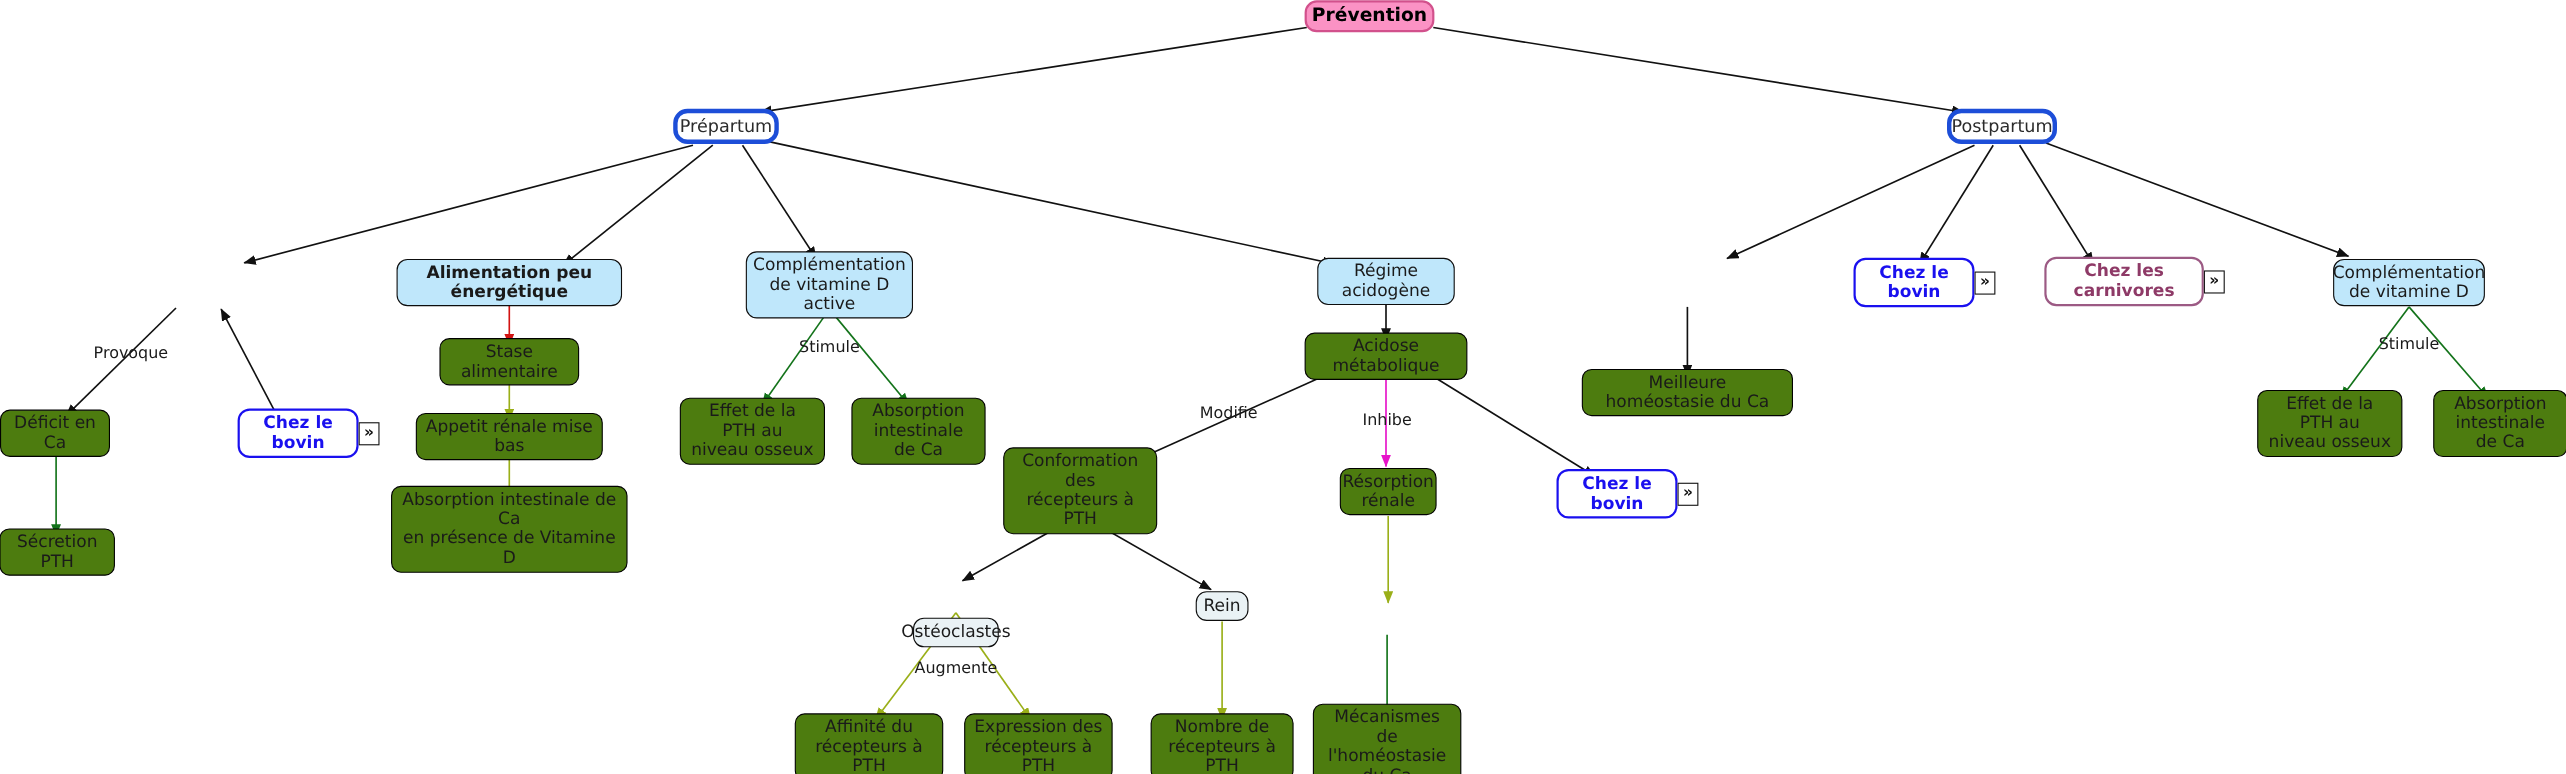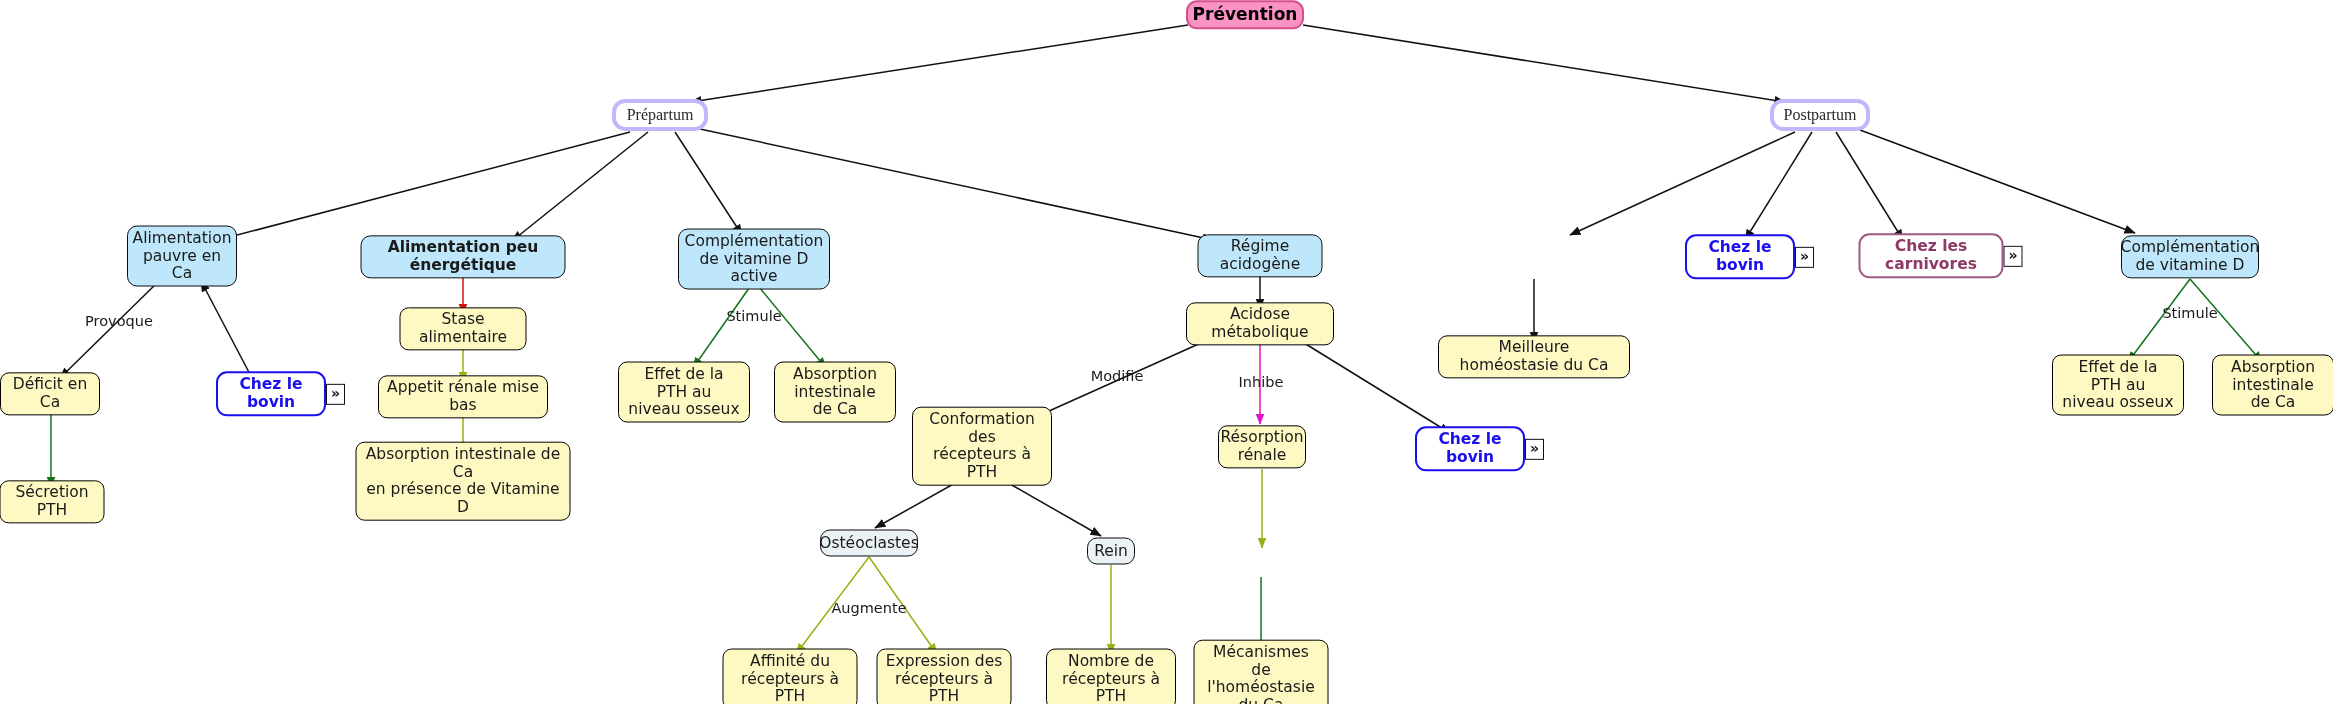--- a/index.html
+++ b/index.html
@@ -27,43 +27,42 @@
   }
   .node {
     position: absolute;
     box-sizing: border-box;
     display: flex;
     align-items: center;
     justify-content: center;
     text-align: center;
     border-radius: 9px;
     border: 1.3px solid #000000;
-    background: #fef9c3;
+    background: #4d7c0f;
     color: #1a1a1a;
     font-size: 15.5px;
     line-height: 1.14;
     padding: 3px 8px;
     white-space: pre-line;
     transform: translate(-50%, -50%);
   }
   .node.root {
     background: #fb92c4;
     border: 2px solid #d2518c;
     border-radius: 11px;
     font-weight: bold;
     font-size: 17px;
     color: #000;
   }
   .node.stage {
     background: #ffffff;
-    border: 4px solid #c4b5fd;
+    border: 4px solid #1d4ed8;
     border-radius: 13px;
     font-size: 16px;
     color: #2b2b2b;
-    font-family: Liberation Serif, serif;
   }
   .node.blue {
     background: #bfe7fb;
     border: 1.4px solid #0d0d0d;
     border-radius: 10px;
   }
   .node.palegray {
     background: #eaf2f5;
     border: 1.4px solid #0d0d0d;
     border-radius: 10px;
@@ -162,22 +161,20 @@
         <line x1="1111" y1="565" x2="1111" y2="654" stroke="#9aaf18" stroke-width="1.5" marker-end="url(#ah3)"></line>
         <line x1="1261" y1="577" x2="1261" y2="654" stroke="#13731a" stroke-width="1.5" marker-end="url(#ah1)"></line>
         <line x1="1534" y1="279" x2="1534" y2="342" stroke="#111111" stroke-width="1.5" marker-end="url(#ah0)"></line>
         <line x1="2190" y1="279" x2="2128" y2="362" stroke="#13731a" stroke-width="1.5" marker-end="url(#ah1)"></line>
         <line x1="2190" y1="279" x2="2262" y2="362" stroke="#13731a" stroke-width="1.5" marker-end="url(#ah1)"></line>
       </g>
     </svg>
 <div class="node root" style="left: 1245px; top: 15px; width: 118px; min-height: 26px;"><span>Prévention</span></div>
     <div class="node stage" style="left: 660px; top: 115px; width: 96px; min-height: 32px;"><span>Prépartum</span></div>
     <div class="node stage" style="left: 1820px; top: 115px; width: 100px; min-height: 32px;"><span>Postpartum</span></div>
-    <div class="node blue" style="left: 182px; top: 256px; width: 110px; min-height: 42px;"><span>Alimentation
-pauvre en Ca</span></div>
     <div class="node blue" style="left: 463px; top: 257px; width: 205px; min-height: 26px; font-weight: bold;"><span>Alimentation peu énergétique</span></div>
     <div class="node blue" style="left: 754px; top: 259px; width: 152px; min-height: 42px;"><span>Complémentation
 de vitamine D active</span></div>
     <div class="node blue" style="left: 1260px; top: 256px; width: 125px; min-height: 26px;"><span>Régime acidogène</span></div>
     <div class="node link-bovin" style="left: 1740px; top: 257px; width: 110px; min-height: 28px;"><span>Chez le bovin</span><span class="linkicon">»</span></div>
     <div class="node link-carn" style="left: 1931px; top: 256px; width: 145px; min-height: 28px;"><span>Chez les carnivores</span><span class="linkicon">»</span></div>
     <div class="node blue" style="left: 2190px; top: 257px; width: 138px; min-height: 42px;"><span>Complémentation
 de vitamine D</span></div>
     <div class="node " style="left: 50px; top: 394px; width: 100px; min-height: 27px; text-align: center;"><span>Déficit en Ca</span></div>
     <div class="node link-bovin" style="left: 271px; top: 394px; width: 110px; min-height: 28px;"><span>Chez le bovin</span><span class="linkicon">»</span></div>
@@ -189,21 +186,21 @@
     <div class="node " style="left: 684px; top: 392px; width: 132px; min-height: 42px;"><span>Effet de la PTH au
 niveau osseux</span></div>
     <div class="node " style="left: 835px; top: 392px; width: 122px; min-height: 42px;"><span>Absorption
 intestinale de Ca</span></div>
     <div class="node " style="left: 1260px; top: 324px; width: 148px; min-height: 27px;"><span>Acidose métabolique</span></div>
     <div class="node " style="left: 982px; top: 446px; width: 140px; min-height: 42px;"><span>Conformation des
 récepteurs à PTH</span></div>
     <div class="node " style="left: 1262px; top: 447px; width: 88px; min-height: 42px;"><span>Résorption
 rénale</span></div>
     <div class="node link-bovin" style="left: 1470px; top: 449px; width: 110px; min-height: 28px;"><span>Chez le bovin</span><span class="linkicon">»</span></div>
-    <div class="node palegray" style="left: 869px; top: 543px; width: 98px; min-height: 27px;"><span>Ostéoclastes</span></div>
+    <div class="node palegray" style="left: 869px; top: 575px; width: 78px; min-height: 27px;"><span>Ostéoclastes</span></div>
     <div class="node palegray" style="left: 1111px; top: 551px; width: 48px; min-height: 27px;"><span>Rein</span></div>
     <div class="node " style="left: 790px; top: 679px; width: 135px; min-height: 42px;"><span>Affinité du
 récepteurs à PTH</span></div>
     <div class="node " style="left: 944px; top: 679px; width: 135px; min-height: 42px;"><span>Expression des
 récepteurs à PTH</span></div>
     <div class="node " style="left: 1111px; top: 679px; width: 130px; min-height: 42px;"><span>Nombre de
 récepteurs à PTH</span></div>
     <div class="node " style="left: 1261px; top: 679px; width: 135px; min-height: 42px;"><span>Mécanismes de
 l'homéostasie du Ca</span></div>
     <div class="node " style="left: 1534px; top: 357px; width: 192px; min-height: 27px;"><span>Meilleure homéostasie du Ca</span></div>

